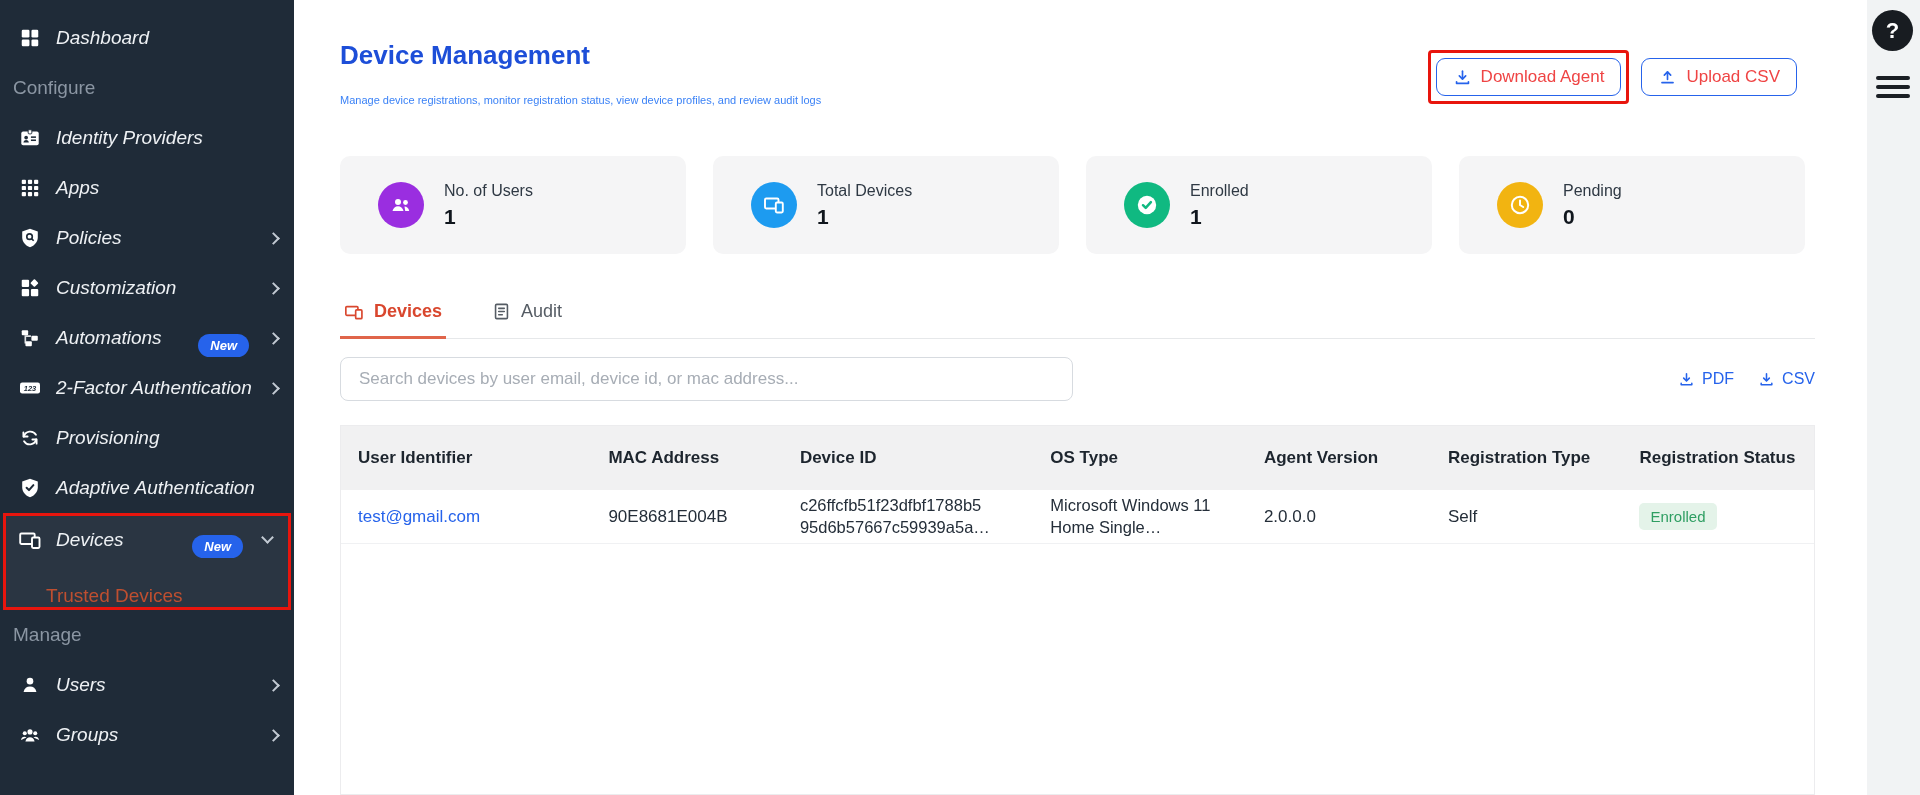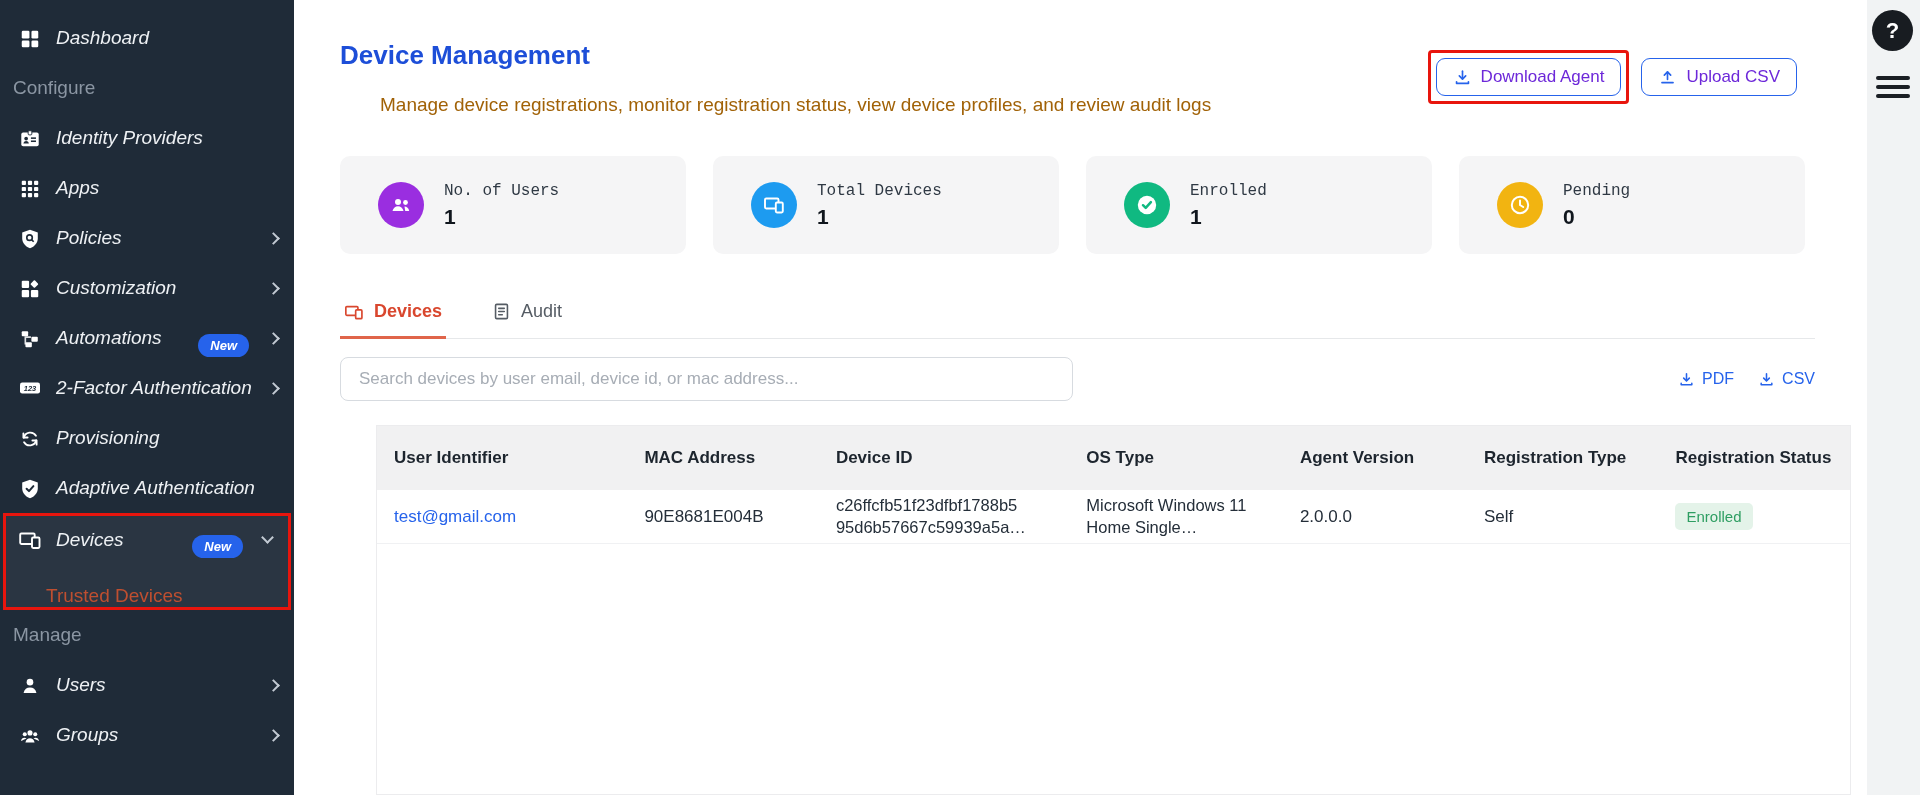--- a/index.html
+++ b/index.html
@@ -6,21 +6,21 @@
   html,body { width:1920px; height:795px; overflow:hidden; background:#fff;
               font-family:"Liberation Sans", sans-serif; }
   .stage { position:relative; width:1920px; height:795px; background:#fff; }
 
   
   .sidebar { position:absolute; left:0; top:0; width:294px; height:795px;
              background:#1f2b38; color:#eef1f4; padding-top:13px; z-index:5; }
   .nav-item { height:50px; display:flex; align-items:center; gap:14px;
               padding:0 16px 0 18px; font-size:19px; cursor:pointer;font-style:italic; }
   .nav-icon { width:24px; height:24px; flex:0 0 24px; display:flex;
-              align-items:flex-end; justify-content:center; }
+              align-items:center; justify-content:center; }
   .nav-label { flex:1; white-space:nowrap; }
   .section-label { height:50px; display:flex; align-items:center;
                    padding-left:13px; font-size:19px; color:#8b96a3; }
   .new-badge { background:#2663eb; color:#fff; font-size:13px; font-weight:bold;
                padding:4px 12px; border-radius:12px; margin-right:6px;margin-top:14px; }
   .chev { width:9px; height:9px; border-right:2.2px solid #c2cad3;
           border-bottom:2.2px solid #c2cad3; flex:0 0 9px; }
   .chev-right { transform:rotate(-45deg); }
   .chev-down  { transform:rotate(45deg); margin-top:-4px; }
   .devices-group { margin:0 3px; border:3px solid #e8150d;
@@ -36,39 +36,39 @@
               border-radius:50%; background:#181c21; color:#fff; font-size:22px;
               font-weight:bold; display:flex; align-items:center;
               justify-content:center; cursor:pointer; z-index:6; }
   .menu-btn { position:absolute; top:76px; right:10px; width:34px; display:flex;
               flex-direction:column; gap:5px; cursor:pointer; z-index:6; }
   .menu-btn span { height:4px; background:#1b1f24; border-radius:2px; }
 
   
   .page-title { position:absolute; left:340px; top:40px; font-size:26px;
                 font-weight:bold; color:#1d4ed8; }
-  .page-subtitle { position:absolute; left:340px; top:94px; font-size:19px;
-                   color:#a16207;margin-left:40px; }
+  .page-subtitle { position:absolute; left:340px; top:94px; font-size:11px;
+                   color:#3b82f6; }
   .header-actions { position:absolute; top:50px; right:123px; display:flex;
                     align-items:center; gap:12px; }
   .red-annot { border:3px solid #e8150d; border-radius:4px; padding:5px; }
   .btn-outline { display:flex; align-items:center; gap:9px; background:#fff;
-                 border:1.6px solid #2663eb; color:#6d28d9; border-radius:9px;
+                 border:1.6px solid #2663eb; color:#ef4444; border-radius:9px;
                  padding:8px 16px; font-size:17px; cursor:pointer;
                  font-family:"Liberation Sans",sans-serif; }
 
   
   .stats { position:absolute; left:340px; top:156px; display:flex; gap:27px; }
   .stat-card { width:346px; height:98px; background:#f5f5f6; border-radius:10px;
                display:flex; align-items:center; padding-left:38px; gap:20px; }
   .stat-icon { width:46px; height:46px; border-radius:50%; display:flex;
                align-items:center; justify-content:center; flex:0 0 46px; }
   .ic-purple { background:#9a2ee0; } .ic-blue { background:#1d9bf0; }
   .ic-green { background:#10b981; } .ic-amber { background:#f2b411; }
-  .stat-label { font-size:16px; color:#2f3944; margin-bottom:5px;font-family:Liberation Mono, monospace; }
+  .stat-label { font-size:16px; color:#2f3944; margin-bottom:5px; }
   .stat-value { font-size:21px; font-weight:bold; color:#10161d; }
 
   
   .tabs { position:absolute; left:340px; top:293px; width:1475px; display:flex;
           gap:42px; border-bottom:1px solid #e6e8ea; }
   .tab { display:flex; align-items:center; gap:10px; font-size:18px;
          color:#555c64; padding:8px 4px 14px; cursor:pointer;
          border-bottom:3px solid transparent; margin-bottom:-1px; }
   .tab.active { color:#d9472e; font-weight:bold; border-bottom-color:#e0654a; }
 
@@ -78,21 +78,21 @@
   .search-input { width:733px; height:44px; border:1px solid #d7dbe0;
                   border-radius:8px; padding:0 18px; font-size:17px; color:#4c1d95;
                   outline:none; font-family:"Liberation Sans",sans-serif; }
   .search-input::placeholder { color:#a7adb5; }
   .export-links { margin-left:auto; display:flex; gap:24px; }
   .export-link { display:flex; align-items:center; gap:7px; color:#2663eb;
                  font-size:16px; cursor:pointer; }
 
   
   .table-wrap { position:absolute; left:340px; top:425px; width:1475px;
-                height:370px; border:1px solid #ececee; background:#fff;margin-left:36px; }
+                height:370px; border:1px solid #ececee; background:#fff; }
   .thead, .trow { display:grid;
     grid-template-columns:17% 13% 17% 14.5% 12.5% 13% 13%; align-items:center; }
   .thead { background:#f1f1f2; height:64px; font-weight:bold; font-size:17px;
            color:#1d252e; }
   .th, .td { padding-left:17px; }
   .trow { height:54px; font-size:17px; color:#242e39;
           border-bottom:1px solid #f0f1f3; }
   .td-link { color:#2663eb; cursor:pointer; }
   .two-line { font-size:16.5px; line-height:1.32; }
   .status-badge { display:inline-block; background:#e4f3e9; color:#2e9e62;

